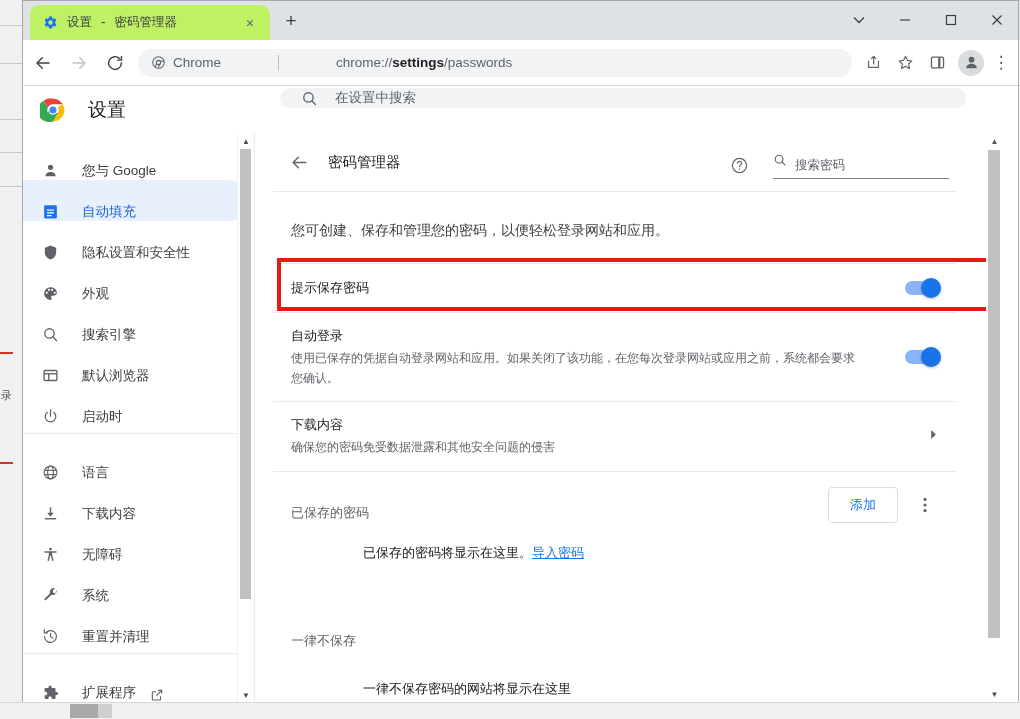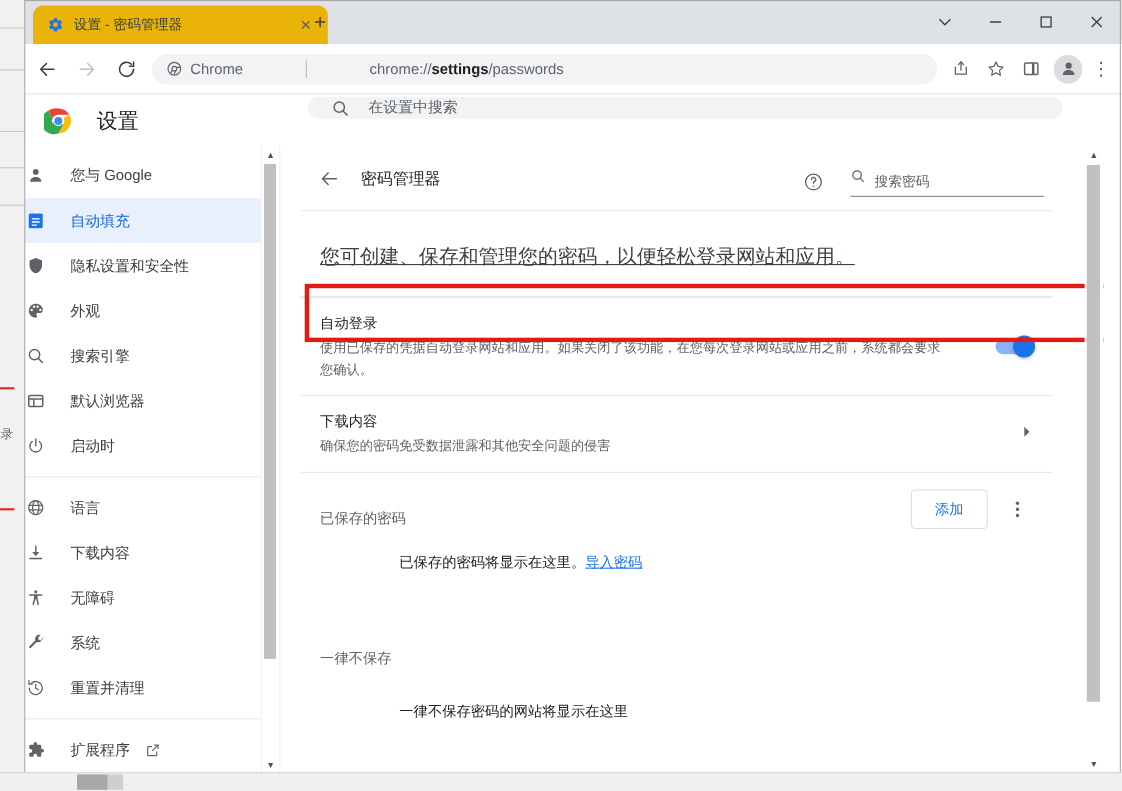--- a/index.html
+++ b/index.html
@@ -16,22 +16,22 @@
   .bg-window { position:absolute; left:0; top:0; width:22px; height:719px; background:#f1f1f1; border-right:1px solid #9a9a9a; }
   .bg-line { position:absolute; left:0; width:22px; height:1px; background:#c8c8c8; }
   .bg-redline { position:absolute; left:0; width:13px; height:2px; background:#d93025; }
   .bg-glyph { position:absolute; left:1px; font-size:11px; color:#555; line-height:1; }
 
   
   .win { position:absolute; left:22px; top:0; width:998px; height:719px; background:#fff; overflow:hidden; }
 
   
   .tabstrip { position:absolute; left:0; top:0; width:998px; height:40px; background:#dee1e6; }
-  .tab { position:absolute; left:8px; top:5px; width:268px; height:35px;
-         background:#eab308; border-radius:9px 9px 0 0; display:flex; align-items:center; }
+  .tab { position:absolute; left:8px; top:5px; width:240px; height:35px;
+         background:#bef264; border-radius:9px 9px 0 0; display:flex; align-items:center;font-family:Liberation Mono, monospace; }
   .tab-favicon { margin-left:12px; width:16px; height:16px; display:flex; align-items:center; justify-content:center; }
   .tab-title { margin-left:9px; font-size:12.5px; color:#3c4043; white-space:nowrap; overflow:hidden;
                text-overflow:ellipsis; max-width:160px; }
   .tab-close { position:absolute; right:12px; top:10px; width:16px; height:16px; display:flex;
                align-items:center; justify-content:center; color:#5f6368; }
   .newtab { position:absolute; left:258px; top:10px; width:22px; height:22px; display:flex;
             align-items:center; justify-content:center; color:#3c4043; }
   .wincontrols { position:absolute; right:0; top:0; height:40px; display:flex; align-items:center; }
   .wc { width:46px; height:40px; display:flex; align-items:center; justify-content:center; color:#3c4043; }
 
@@ -62,22 +62,22 @@
   .search-settings .sico { margin-left:21px; color:#5f6368; display:flex; }
   .search-settings .sph { margin-left:17px; font-size:13.5px; color:#5f6368; }
 
   
   .bodyarea { position:absolute; left:0; top:133px; width:998px; height:570px; background:#fff; }
 
   
   .sidebar { position:absolute; left:0; top:0; width:232px; height:570px; background:#fff;
              border-right:1px solid #e8eaed; overflow:hidden; }
   .nav-list { padding-top:6px; }
-  .nav-item { position:relative; height:41px; display:flex; align-items:center;
-              border-radius:0 20px 20px 0; margin-right:4px; }
+  .nav-item { position:relative; height:41px; display:flex; align-items:flex-end;
+              border-radius:0 20px 20px 0; margin-right:4px; padding-left:18px; }
   .nav-item.active { background:#e8f0fe; }
   .nav-ico { width:20px; height:20px; display:flex; align-items:center; justify-content:center; color:#5f6368; flex:none; }
   .nav-item.active .nav-ico { color:#1a73e8; }
   .nav-label { margin-left:22px; font-size:13.5px; color:#3c4043; white-space:nowrap; }
   .nav-item.active .nav-label { color:#1967d2; }
   .nav-ext-ico { margin-left:14px; color:#5f6368; display:flex; }
   .nav-sep { height:1px; background:#e8eaed; margin:7px 0 7px 0; }
 
   
   .sb-scroll { position:absolute; right:0; top:0; width:16px; height:570px; background:#fff; border-left:1px solid #f1f1f1; }
@@ -90,21 +90,21 @@
   .page-top { position:relative; height:58px; display:flex; align-items:center; }
   .back-ico { margin-left:16px; width:20px; height:20px; display:flex; align-items:center; justify-content:center; color:#5f6368; }
   .page-title { margin-left:19px; font-size:14.5px; color:#202124; }
   .hdr-right { position:absolute; right:8px; display:flex; align-items:flex-end; }
   .help-ico { color:#5f6368; display:flex; margin-bottom:4px; }
   .pw-search { margin-left:24px; width:176px; border-bottom:1px solid #80868b; display:flex; align-items:center; padding-bottom:4px; }
   .pw-search .pico { color:#5f6368; display:flex; }
   .pw-search .pph { margin-left:8px; font-size:12.5px; color:#5f6368;margin-top:12px; }
 
   .row-sep { height:1px; background:#e8eaed; }
-  .desc { font-size:18px; color:#3c4043; padding:28px 18px 22px 18px; line-height:1.5;text-decoration:underline; }
+  .desc { font-size:14px; color:#3c4043; padding:28px 18px 22px 18px; line-height:1.5; }
 
   .setting-row { position:relative; display:flex; align-items:center; padding:0 18px; min-height:46px; }
   .setting-main { flex:1; padding:13px 0; }
   .setting-title { font-size:13px; color:#202124; line-height:1.55; }
   .setting-sub { font-size:12px; color:#5f6368; line-height:1.62; margin-top:3px; max-width:570px; }
   .toggle { width:34px; height:14px; border-radius:7px; background:#8ab4f8; position:relative; flex:none; margin-left:16px; }
   .toggle .knob { position:absolute; right:-2px; top:-3px; width:20px; height:20px; border-radius:50%;
                   background:#1a73e8; box-shadow:0 1px 3px rgba(60,64,67,.35); }
   .chev-right { color:#5f6368; font-size:12px; margin-left:16px; flex:none; }
 
@@ -467,20 +467,28 @@
               </span>
             </span>
           </div>
 
           <div class="row-sep"></div>
 
           <div class="desc">您可创建、保存和管理您的密码，以便轻松登录网站和应用。</div>
 
           <div class="row-sep"></div>
 
+          <div class="setting-row" style="min-height:48px">
+            <div class="setting-main">
+              <div class="setting-title">提示保存密码</div>
+            </div>
+            <div class="toggle">
+                <span class="knob"></span>
+              </div>
+          </div>
 
           <div class="row-sep"></div>
 
           <div class="setting-row">
             <div class="setting-main">
               <div class="setting-title">自动登录</div>
               <div class="setting-sub">使用已保存的凭据自动登录网站和应用。如果关闭了该功能，在您每次登录网站或应用之前，系统都会要求您确认。</div>
             </div>
             <div class="toggle">
                 <span class="knob"></span>

